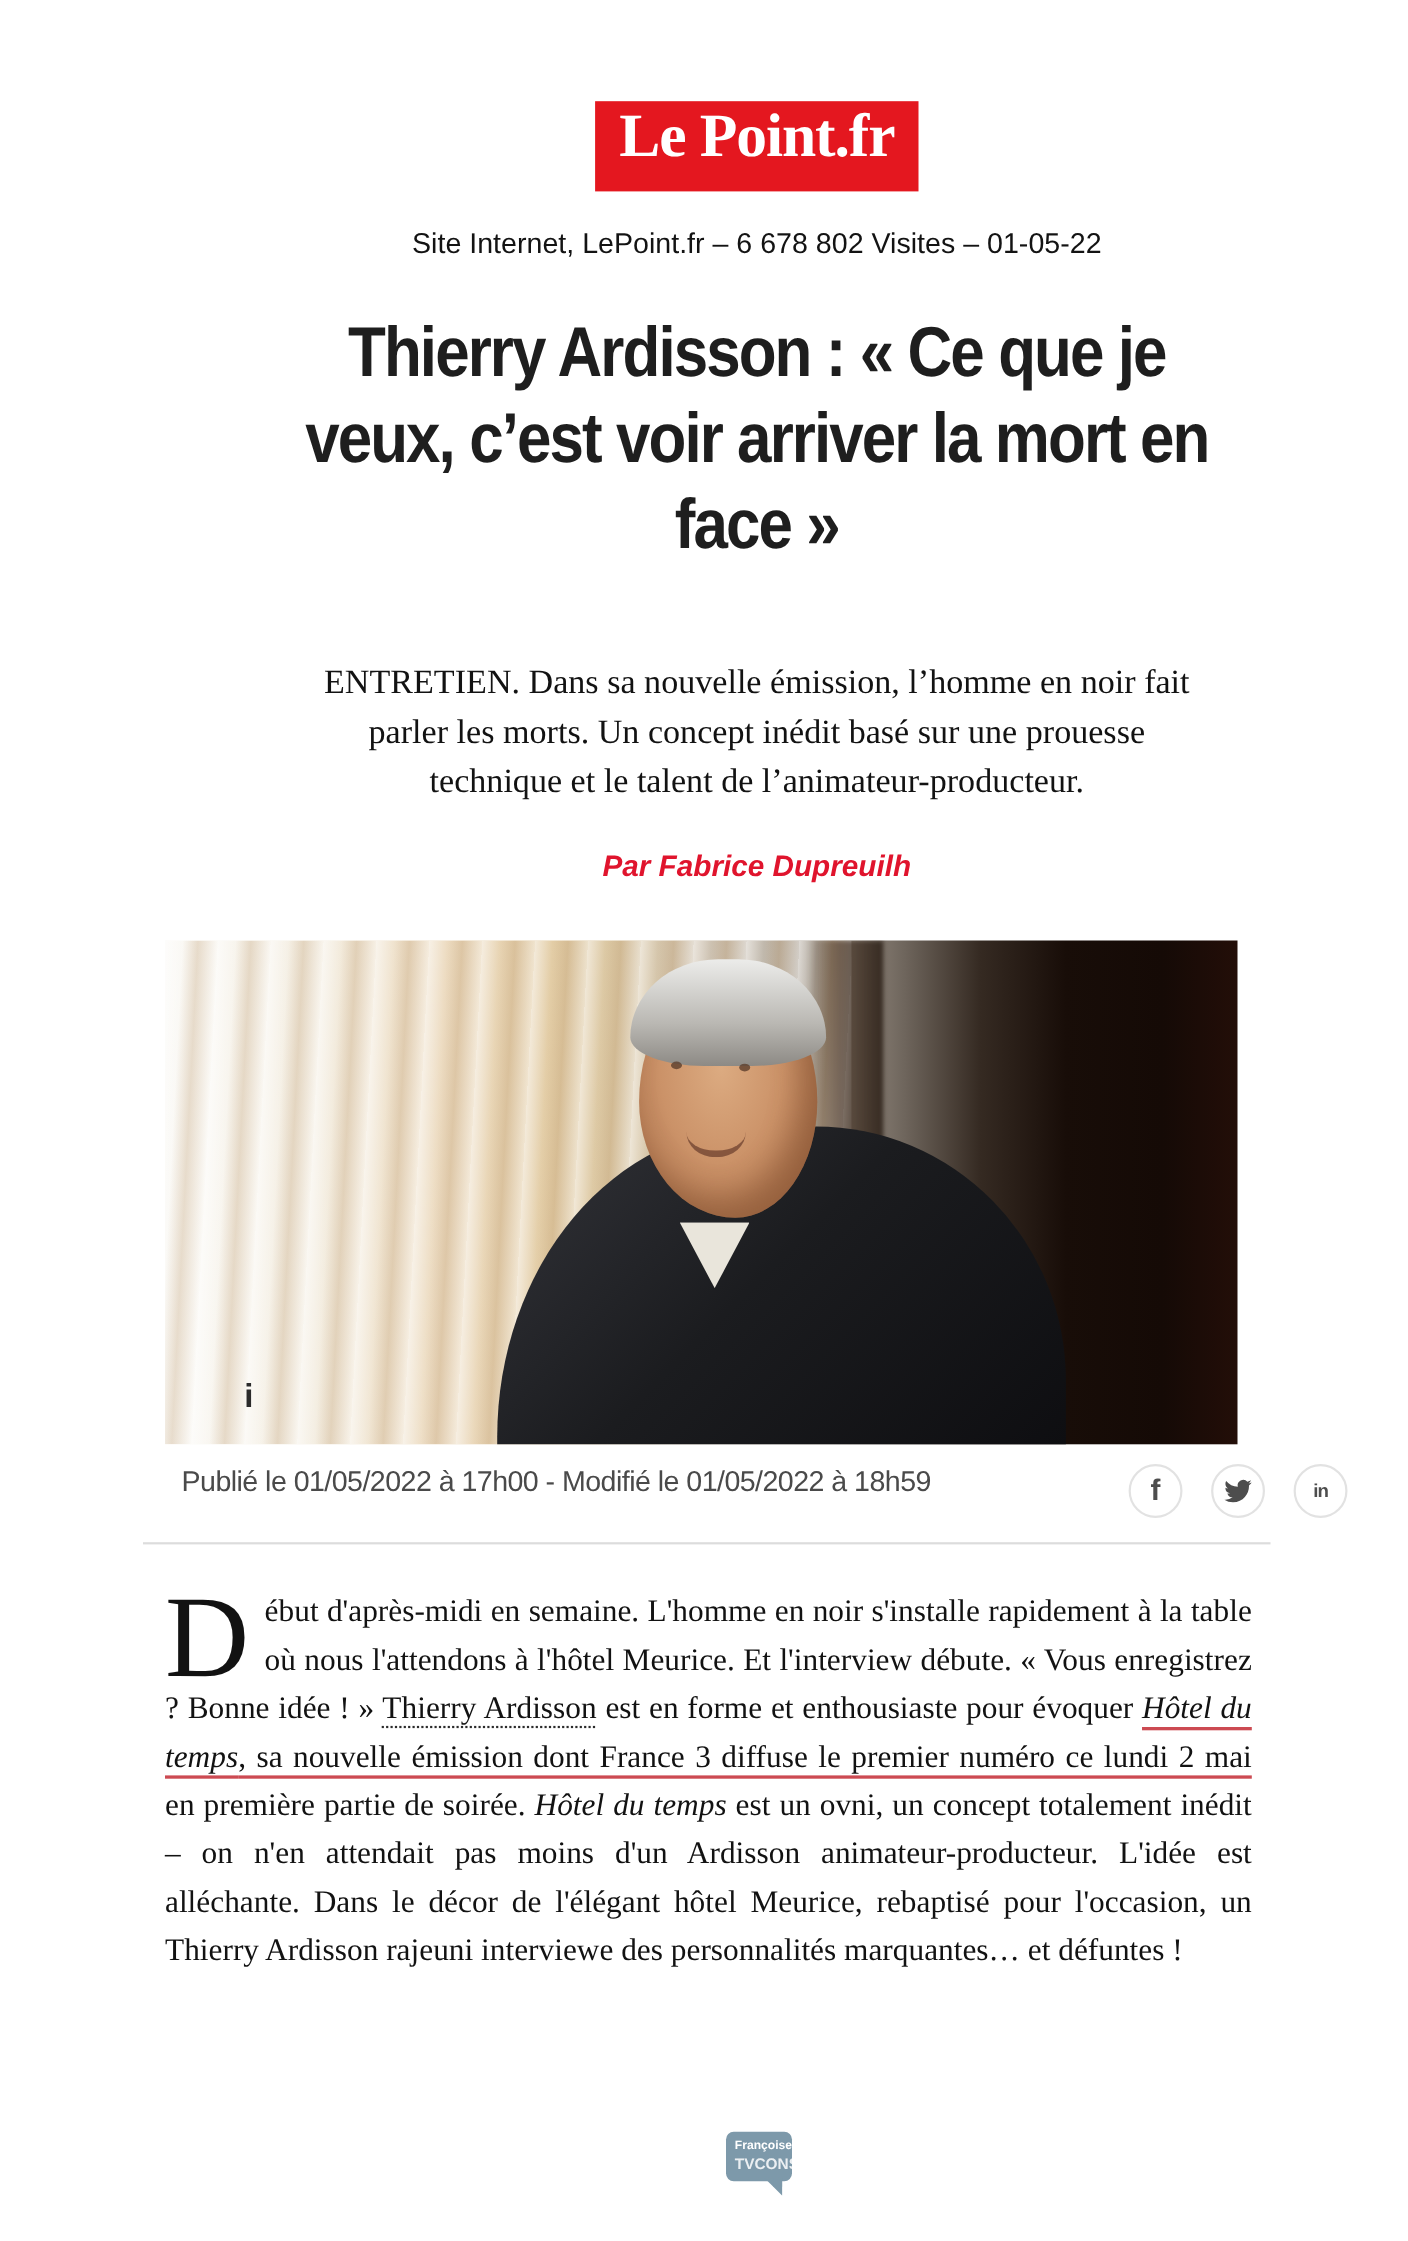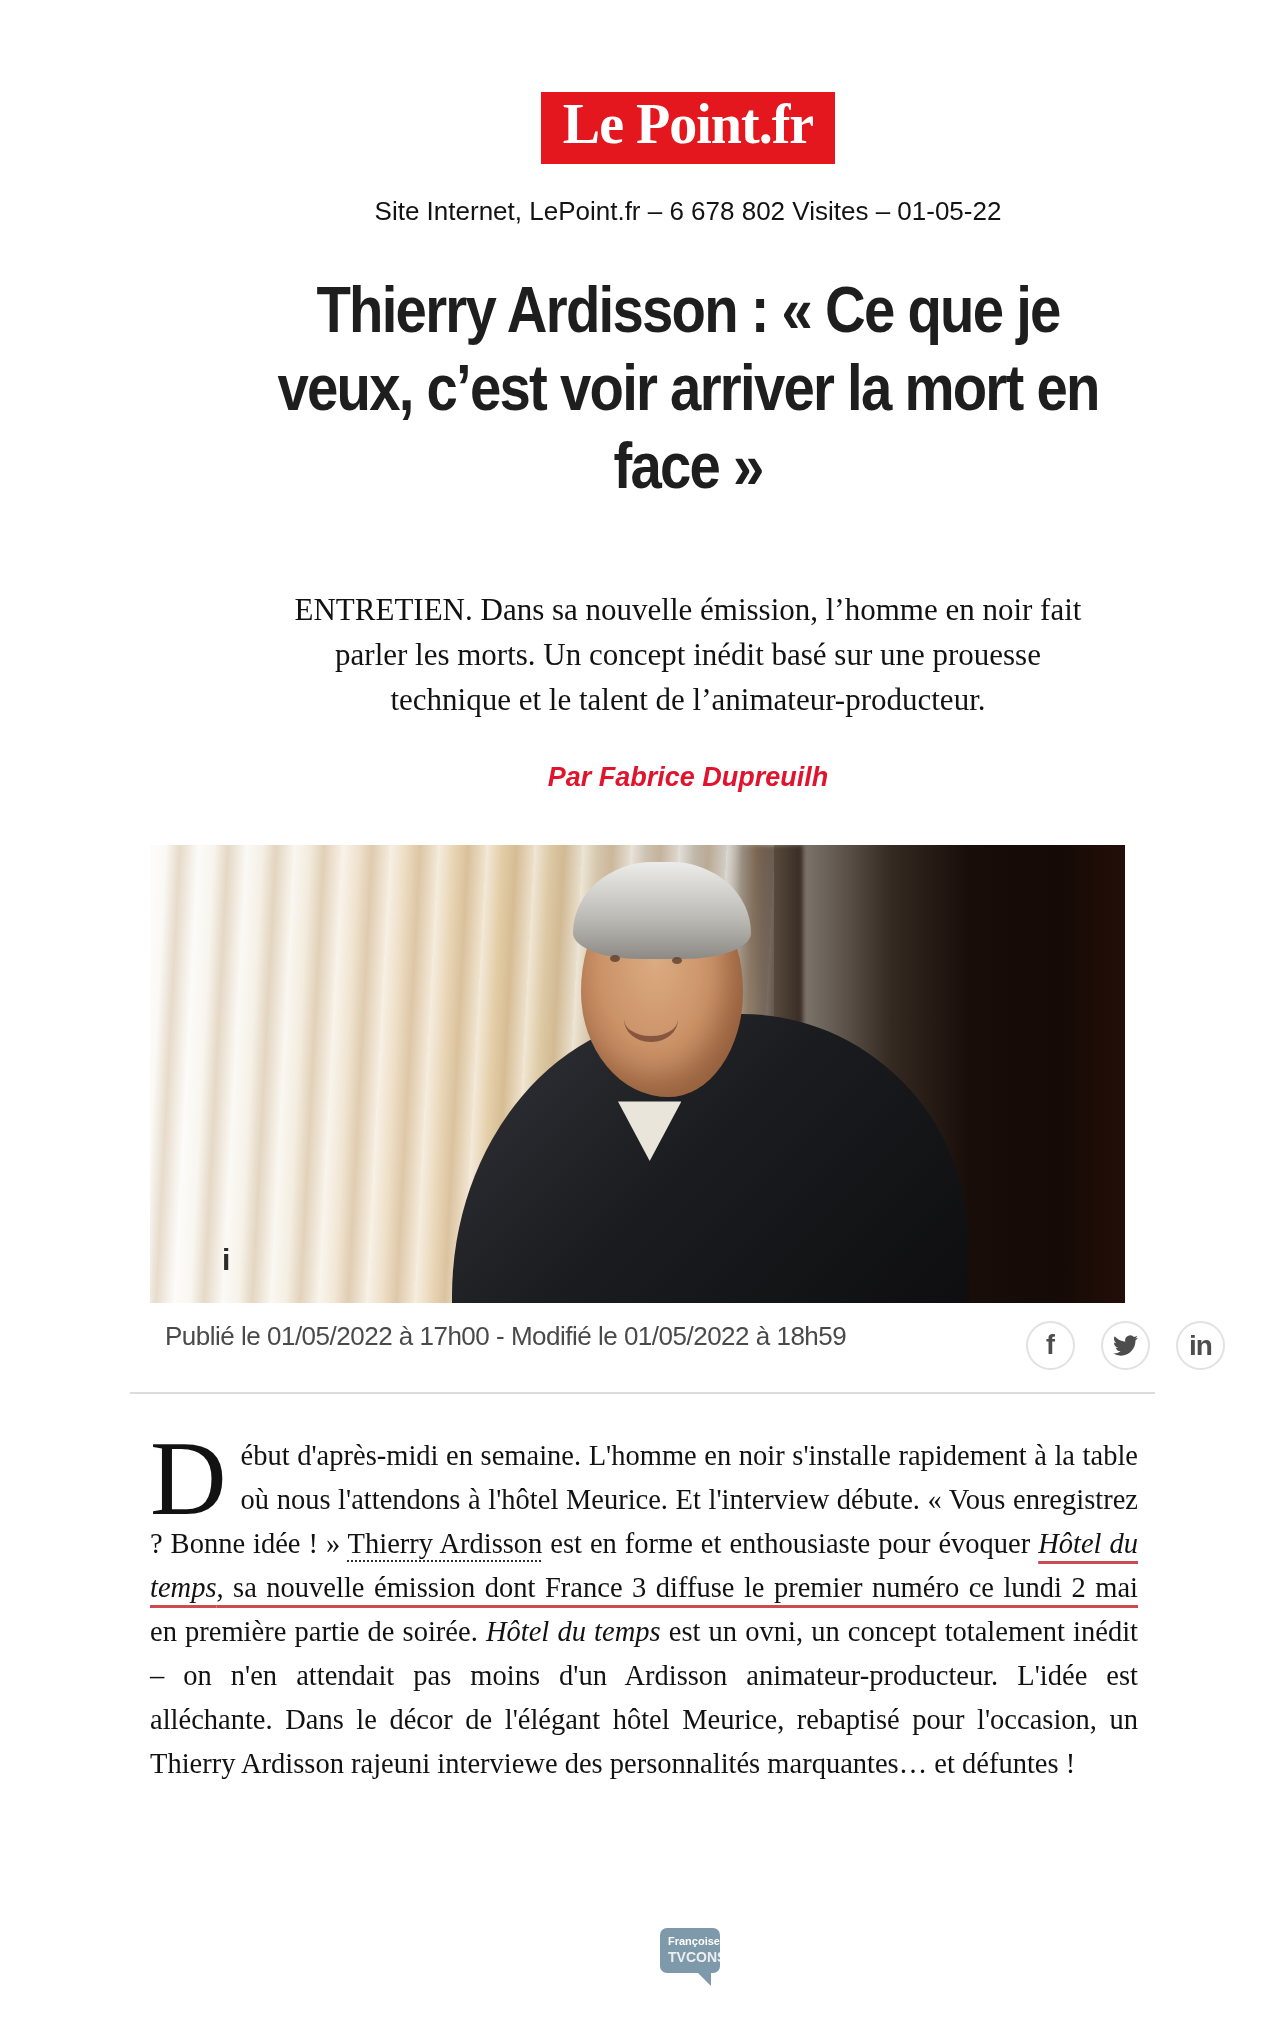--- a/index.html
+++ b/index.html
@@ -14,21 +14,21 @@
     color: #141414;
     overflow: hidden;
   }
 
   
   .masthead { text-align: center; padding-top: 92px; transform: translateX(48px); }
   .logo-box {
     display: inline-block;
     background: #e4171f;
     color: #ffffff;
-    padding: 2px 22px 10px 22px;
+    padding: 2px 22px 20px 22px;
     font-family: "Liberation Serif", serif;
     font-weight: 700;
     font-size: 56px;
     letter-spacing: -1px;
     line-height: 60px;
   }
   .source-line {
     margin-top: 32px;
     font-family: "Liberation Sans", sans-serif;
     font-size: 26px;
@@ -134,21 +134,21 @@
     font-size: 26px; letter-spacing: -0.5px; color: #4a4a4a;
   }
   .share { display: flex; gap: 26px; }
   .share-btn {
     width: 49px; height: 49px; border-radius: 50%;
     border: 2px solid #e2e2e2; background: #ffffff; color: #4d4d4d;
     display: flex; align-items: center; justify-content: center;
     cursor: pointer; padding: 0;
   }
   .fb-glyph { font-family: "Liberation Sans", sans-serif; font-weight: 700; font-size: 27px; }
-  .in-glyph { font-family: "Liberation Sans", sans-serif; font-weight: 700; font-size: 28px; letter-spacing: -1px; }
+  .in-glyph { font-family: "Liberation Sans", sans-serif; font-weight: 700; font-size: 17px; letter-spacing: -1px; }
   .tw-svg { width: 25px; height: 25px; fill: #4d4d4d; }
 
   .divider { margin: 22px 0 0 130px; width: 1025px; height: 0; border-top: 2px solid #dcdcdc; }
 
   
   .body-text {
     margin: 40px 0 0 150px;
     width: 988px;
     font-family: "Liberation Serif", serif;
     font-size: 28.5px;

